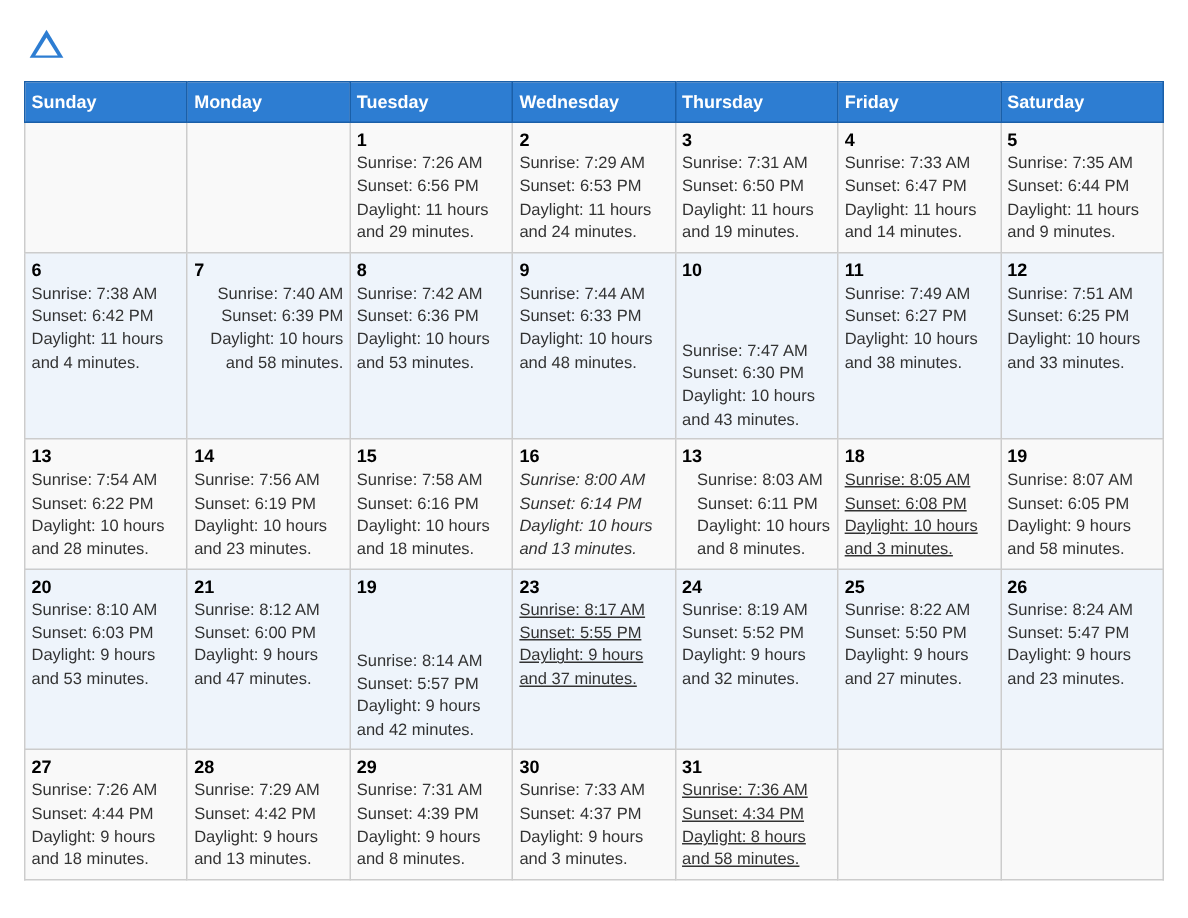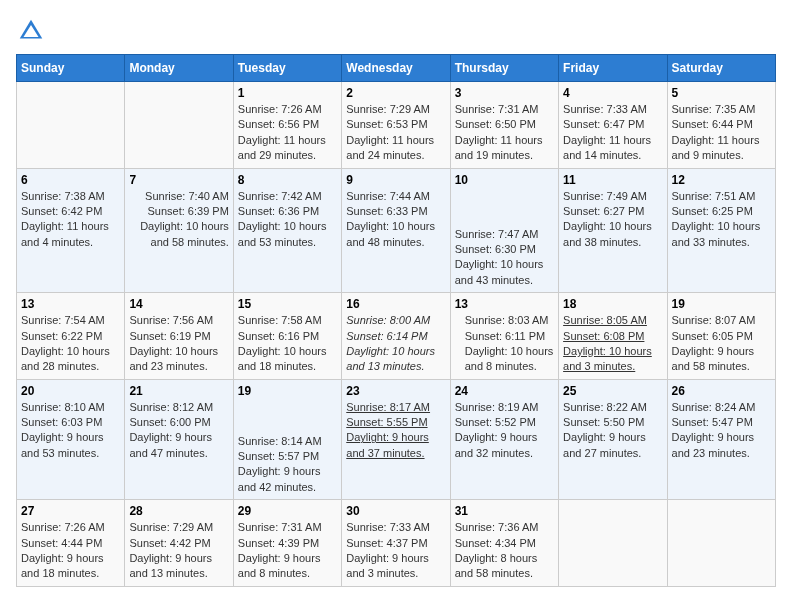--- a/index.html
+++ b/index.html
@@ -308,21 +308,21 @@
 Daylight: 9 hours and 8 minutes.</div>
         </td>
         <td>
           <span class="day-number">30</span>
           <div class="day-info" style="white-space: pre-line;">Sunrise: 7:33 AM
 Sunset: 4:37 PM
 Daylight: 9 hours and 3 minutes.</div>
         </td>
         <td>
           <span class="day-number">31</span>
-          <div class="day-info" style="white-space: pre-line;">Sunrise: 7:36 AM
+          <div class="day-info" style="white-space: pre-line; text-decoration: underline;">Sunrise: 7:36 AM
 Sunset: 4:34 PM
 Daylight: 8 hours and 58 minutes.</div>
         </td>
         <td class="empty-cell"></td>
         <td class="empty-cell"></td>
       </tr>
     </tbody>
 </table>
 
 </body></html>

